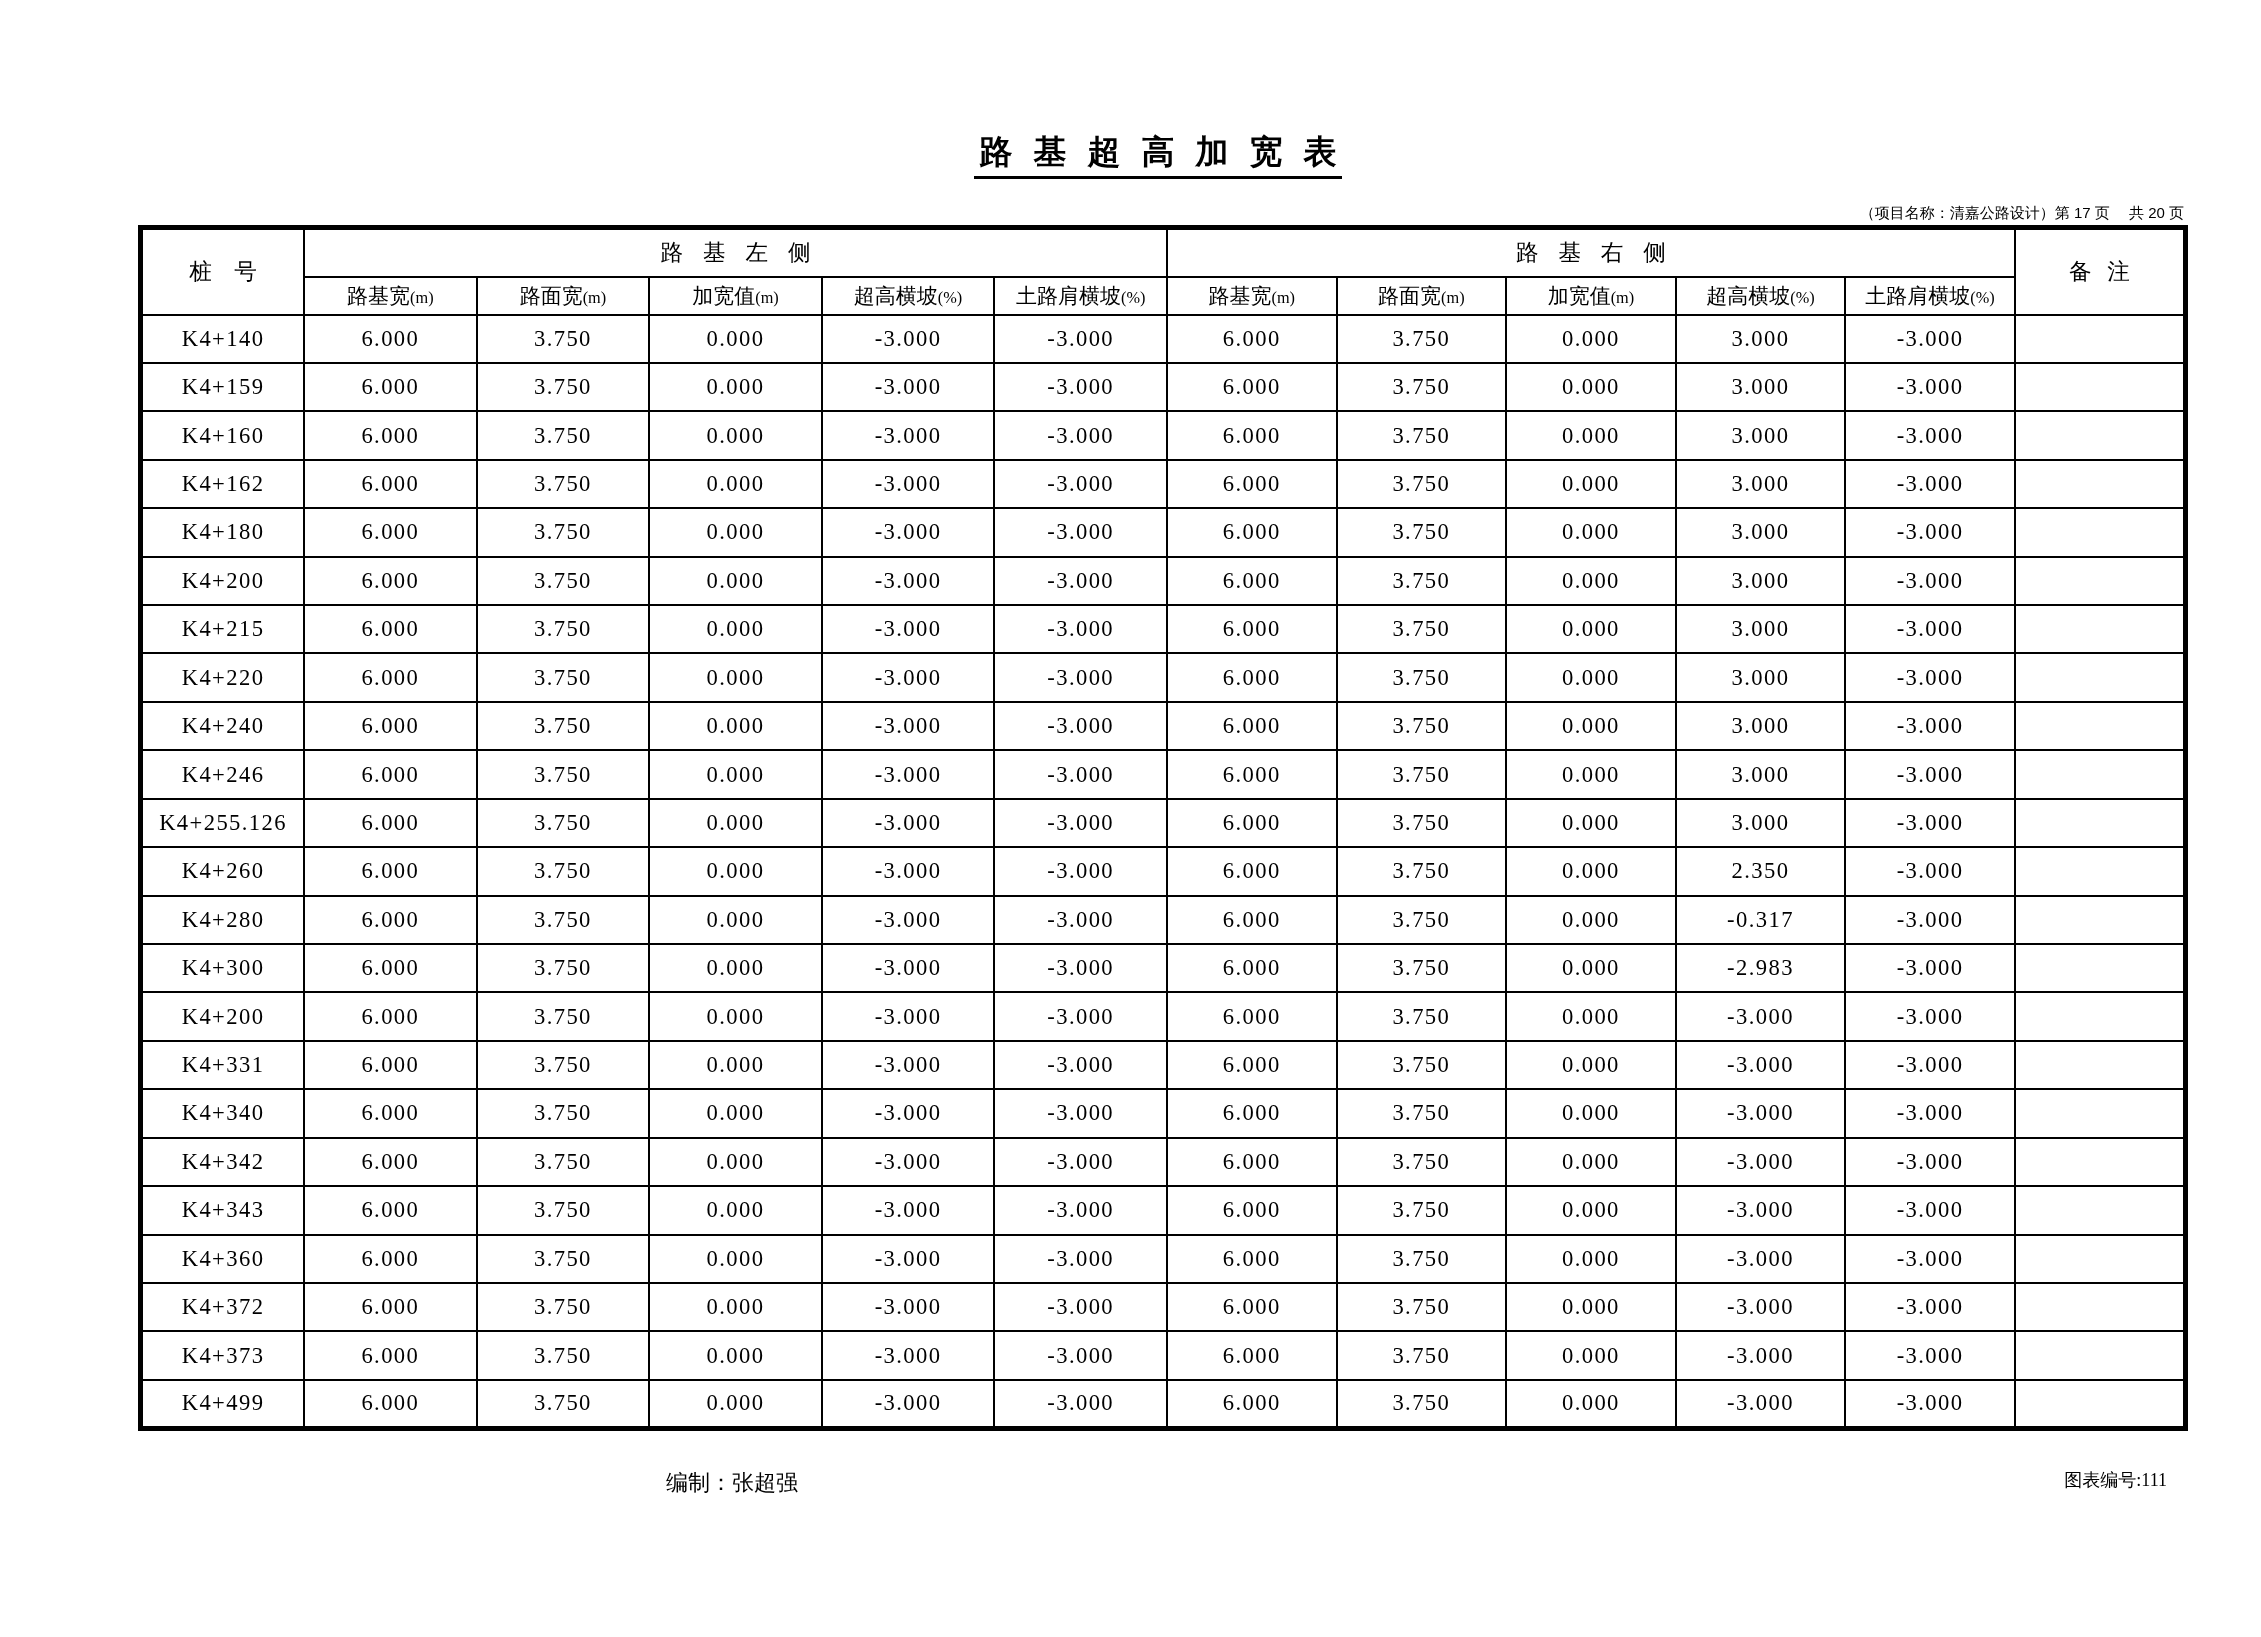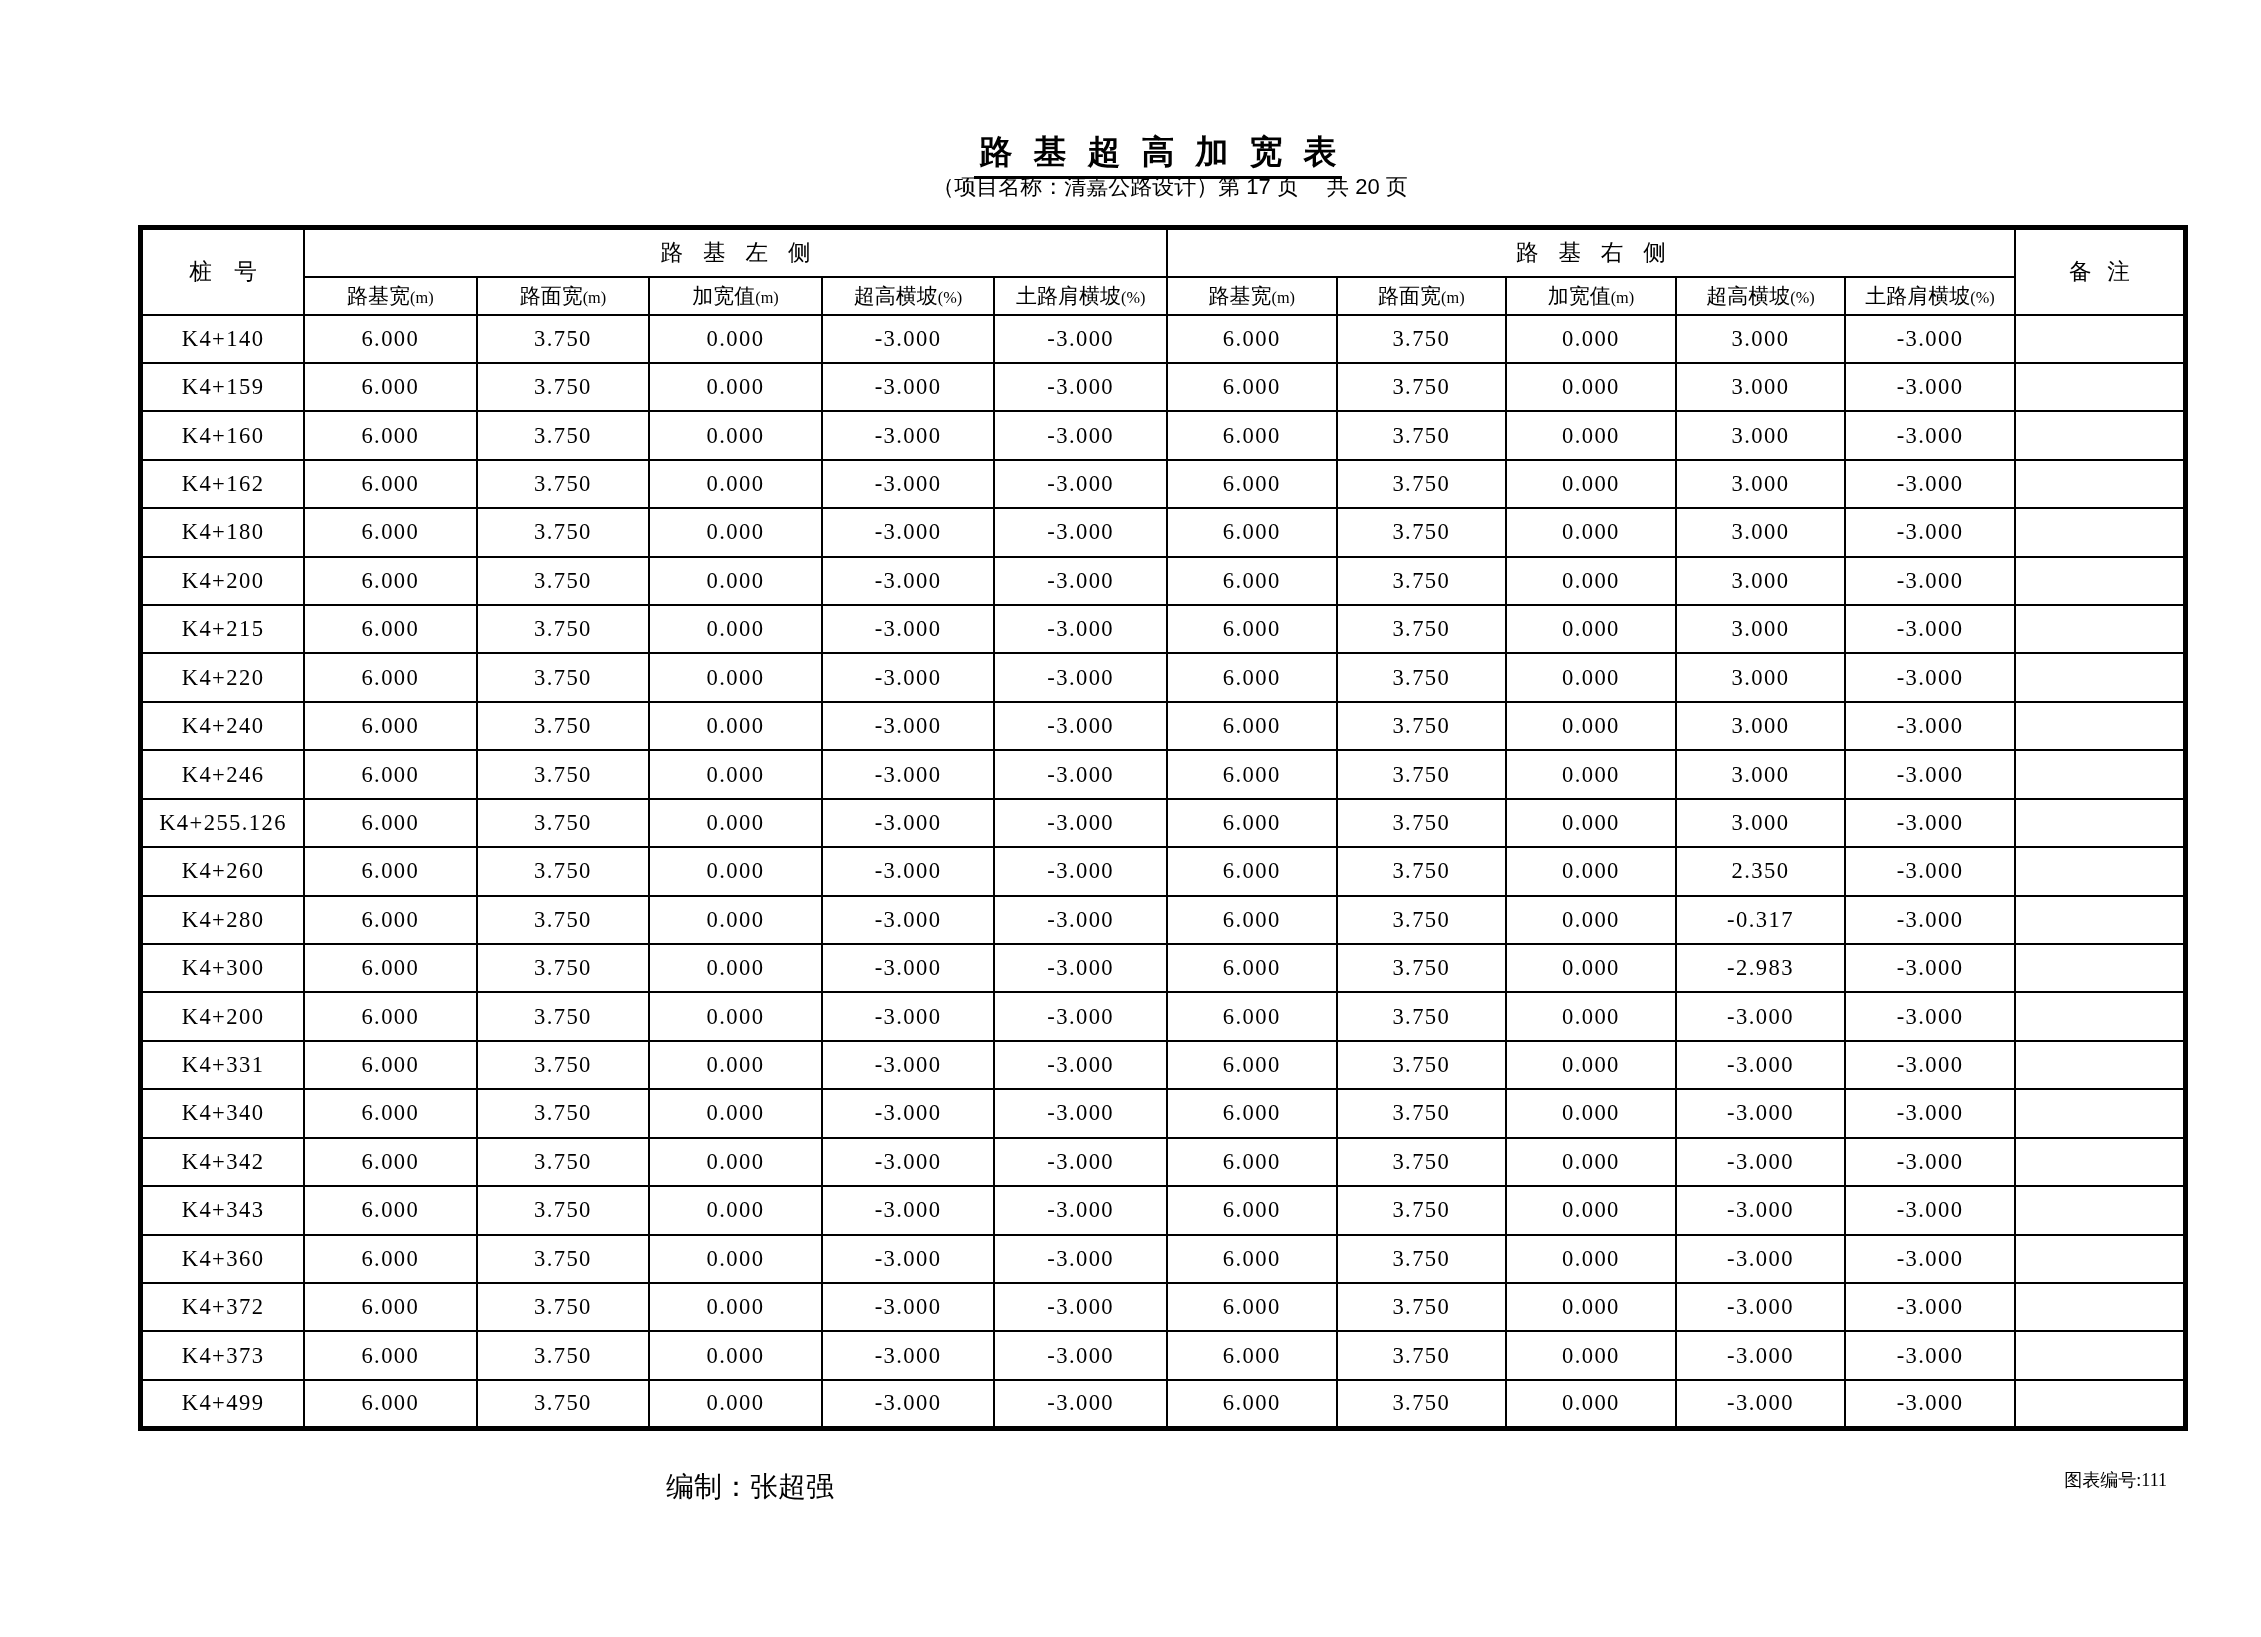--- a/index.html
+++ b/index.html
@@ -14,23 +14,23 @@
   .title {
     display:inline-block; margin:0;
     font-size:33px; font-weight:bold; line-height:1;
     word-spacing:11.8px; white-space:pre;
     padding:0 5.4px 8.1px 5.4px;
     border-bottom:3.6px solid #000;
     font-family:"Liberation Sans","DejaVu Sans",sans-serif;
   }
   
   .meta-row {
-    position:absolute; left:156px; right:132px; top:174px;
-    display:flex; justify-content:center; align-items:flex-end;
-    font-size:22px; line-height:1.15; white-space:pre;
+    position:absolute; left:156px; right:132px; top:204px;
+    display:flex; justify-content:flex-end; align-items:flex-end;
+    font-size:15px; line-height:1.15; white-space:pre;
   }
   .page-info { font-family:"Liberation Sans","DejaVu Sans",sans-serif; }
   
   table.grid {
     position:absolute; left:138px; top:225px;
     width:2050px; height:1206px;
     border-collapse:collapse; table-layout:fixed;
     background:#fff;
     border:5.9px solid #000;
   }
@@ -55,21 +55,21 @@
   .col-h .lbl { font-size:21px; }
   .col-h .unit { font-size:16.3px; font-family:"Liberation Serif","DejaVu Serif",serif; }
   tbody td {
     font-family:"Liberation Serif","DejaVu Serif",serif;
     font-size:22.6px; letter-spacing:1.4px;
     padding-bottom:6.3px;
   }
   
   .footer-left {
     position:absolute; left:666px; top:1468px;
-    font-size:28px; white-space:pre;
+    font-size:22px; white-space:pre;
     font-family:"Liberation Serif","DejaVu Serif",serif;
   }
   .footer-right {
     position:absolute; right:149px; top:1468px;
     font-size:18px; white-space:pre;
     font-family:"Liberation Serif","DejaVu Serif",serif;
     text-align:center;
   }
 </style>
 </head>

